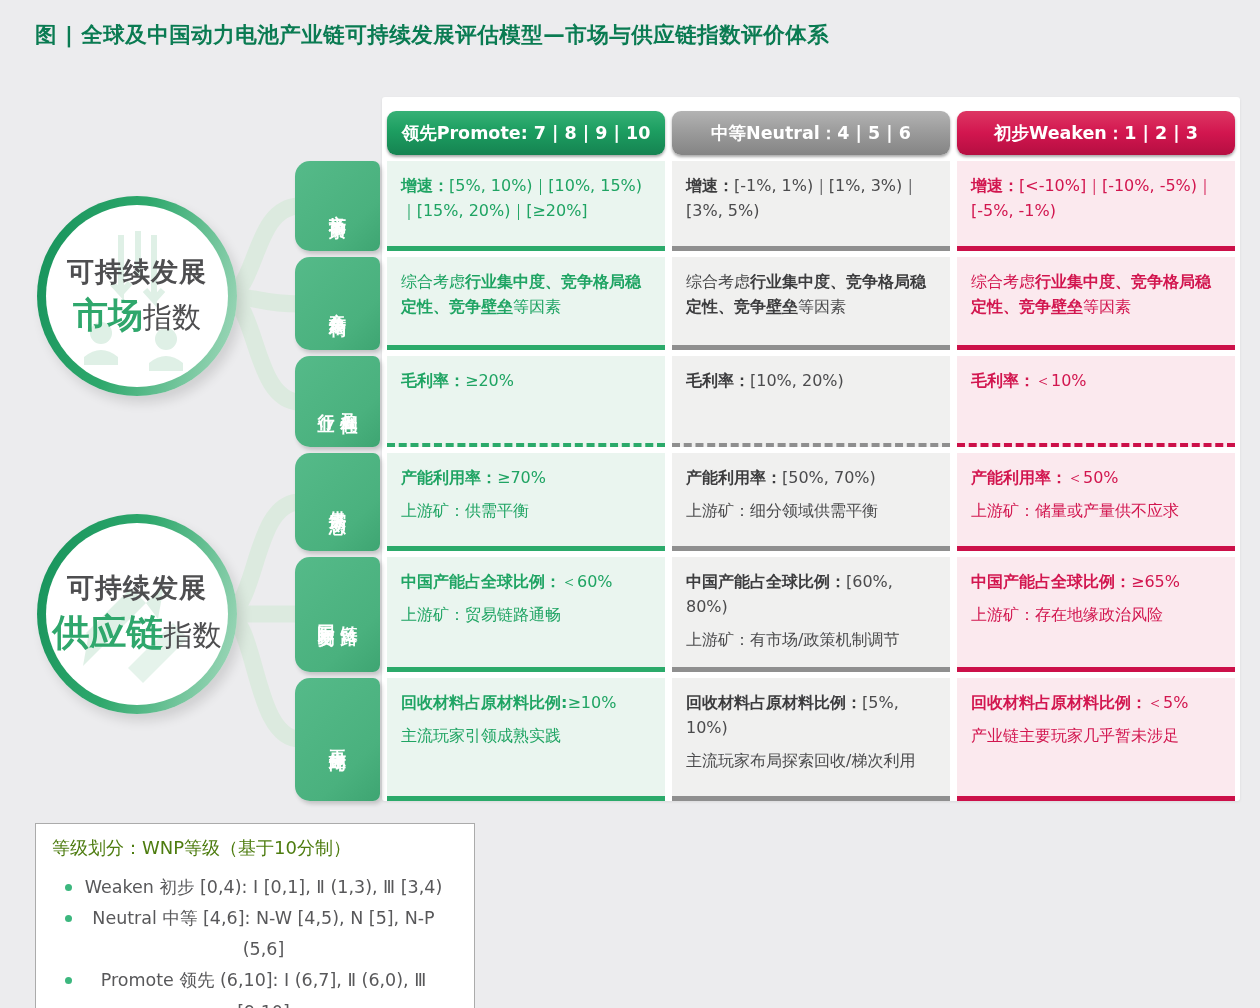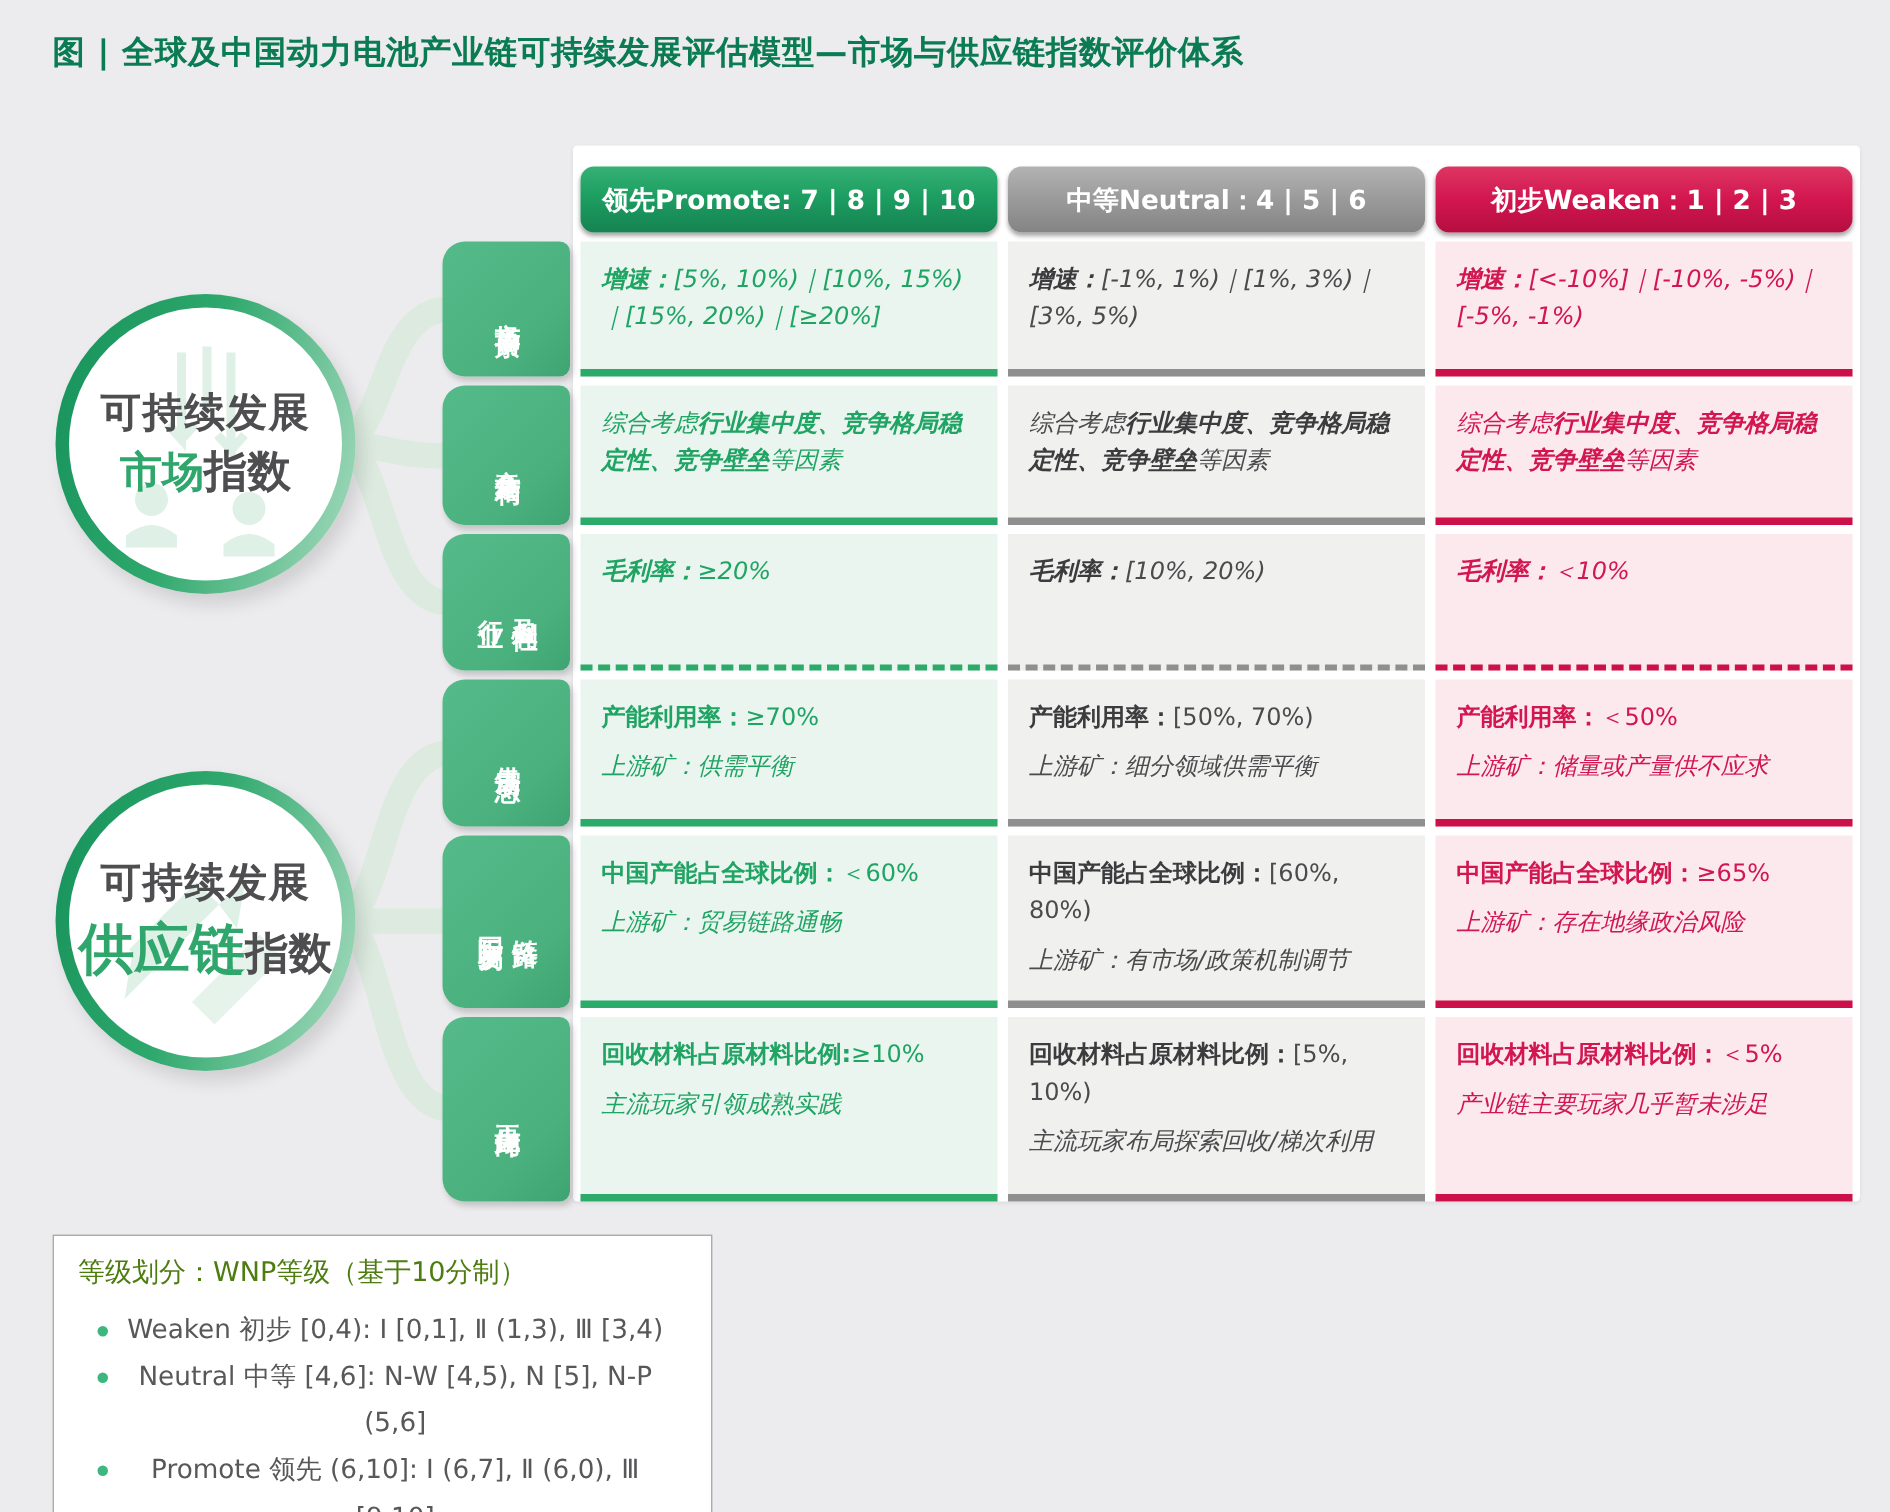--- a/index.html
+++ b/index.html
@@ -52,21 +52,21 @@
     writing-mode:vertical-rl; text-orientation:upright;
     color:#fff; font-weight:bold; font-size:17px;
     line-height:1.35; letter-spacing:2px; text-align:center;
   }
   .tab-text span { display:block; }
   .cell {
     padding:13px 14px 8px; font-size:16px; line-height:1.55;
     border-bottom:5px solid;
   }
   .cell p { margin:0 0 8px; }
-  .cell p:last-child { margin-bottom:0;font-style:italic; }
+  .cell p:last-child { margin-bottom:0; }
   .cell .b { font-weight:bold; }
   .cell.promote { background:#EAF5EF; color:#1FA463; border-color:#2BAA6A; }
   .cell.neutral { background:#F0F0EF; color:#4B4B4D; border-color:#8F8F8F; }
   .cell.neutral .b { color:#3C3C3E; }
   .cell.weaken  { background:#FBE9EE; color:#D2164F; border-color:#CC1049; }
   .cell.dashed  { border-bottom-width:4px; border-bottom-style:dashed; }
   
   .circle {
     position:absolute; width:200px; height:200px; border-radius:50%;
     padding:9px; box-sizing:border-box; z-index:4;
@@ -77,23 +77,23 @@
   .circle-supply { left:37px; top:514px; }
   .circle-inner {
     width:100%; height:100%; border-radius:50%; background:#fff;
     display:flex; flex-direction:column; align-items:center; justify-content:center;
     position:relative; overflow:hidden;
   }
   .watermark { position:absolute; inset:0; z-index:1; }
   .c1 { position:relative; z-index:2; font-size:27px; font-weight:bold; color:#4E4E50; letter-spacing:1px; }
   .c2 { position:relative; z-index:2; margin-top:2px; white-space:nowrap; }
   .c2 .big { font-weight:bold; color:#2FA76C; }
-  .circle-market .big { font-size:28px; }
+  .circle-market .big { font-size:35px; }
   .circle-supply .big { font-size:37px; }
-  .c2 .suf { font-size:29px; font-weight:bold; color:#4E4E50; }
+  .c2 .suf { font-size:29px; font-weight:normal; color:#4E4E50; }
   
   .legend {
     position:absolute; left:35px; top:823px; width:440px; box-sizing:border-box;
     background:#fff; border:1.5px solid #ABABAB; padding:12px 16px 12px; z-index:3;
   }
   .legend-title { color:#4d7c0f; font-size:18px; margin:0 0 6px; }
   .legend ul { margin:12px; padding:0;text-align:center; }
   .legend li {
     list-style:none; color:#58585A; font-size:17.5px; line-height:1.78;
     position:relative; padding-left:17px;

